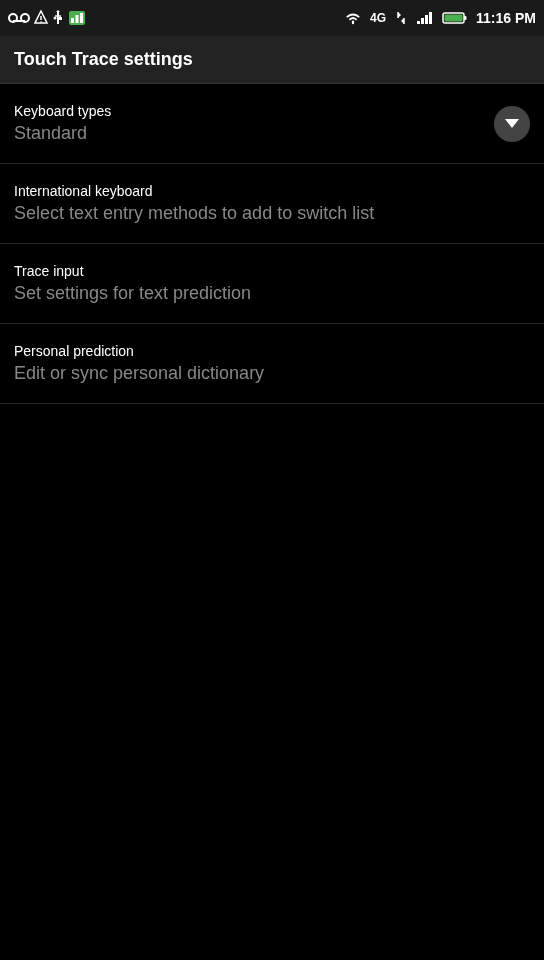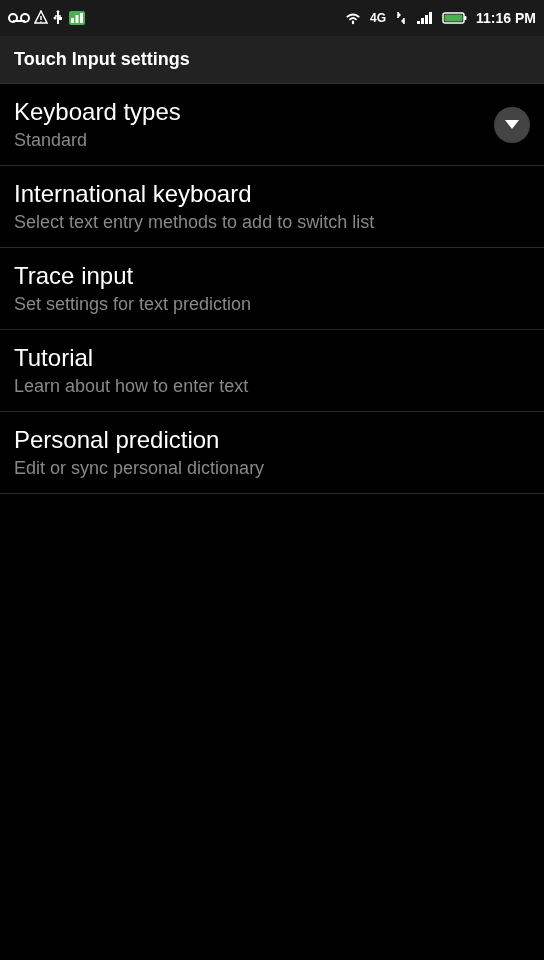--- a/index.html
+++ b/index.html
@@ -68,21 +68,21 @@
       display: flex;
       align-items: center;
       justify-content: space-between;
       cursor: pointer;
       min-height: 80px;
     }
     .settings-item-text {
       flex: 1;
     }
     .settings-item-title {
-      font-size: 24px;
+      font-size: 14px;
       font-weight: normal;
       color: #fff;
       margin-bottom: 4px;
     }
     .settings-item-subtitle {
       font-size: 18px;
       color: #888;
     }
     .dropdown-arrow {
       width: 36px;
@@ -163,21 +163,21 @@
     <svg width="26" height="14" viewBox="0 0 26 14" fill="none">
       <rect x="1" y="2" width="21" height="10" rx="2" stroke="white" stroke-width="1.5"></rect>
       <rect x="22" y="5" width="2.5" height="4" rx="1" fill="white"></rect>
       <rect x="2.5" y="3.5" width="18" height="7" rx="1" fill="#4caf50"></rect>
     </svg>
     <span class="time">11:16 PM</span>
   </div>
 </div>
 
 <div class="title-bar">
-  <span>Touch Input settings</span>
+  <span>Touch Trace settings</span>
 </div>
 
 <div class="settings-list" id="settings-list">
 <div class="settings-item">
       <div class="settings-item-text">
         <div class="settings-item-title">Keyboard types</div>
         <div class="settings-item-subtitle">Standard</div>
       </div>
       <div class="dropdown-arrow"></div>
     </div>
@@ -188,23 +188,17 @@
       </div>
     </div>
     <div class="settings-item">
       <div class="settings-item-text">
         <div class="settings-item-title">Trace input</div>
         <div class="settings-item-subtitle">Set settings for text prediction</div>
       </div>
     </div>
     <div class="settings-item">
       <div class="settings-item-text">
-        <div class="settings-item-title">Tutorial</div>
-        <div class="settings-item-subtitle">Learn about how to enter text</div>
-      </div>
-    </div>
-    <div class="settings-item">
-      <div class="settings-item-text">
         <div class="settings-item-title">Personal prediction</div>
         <div class="settings-item-subtitle">Edit or sync personal dictionary</div>
       </div>
     </div>
   </div>
 
 </body></html>

